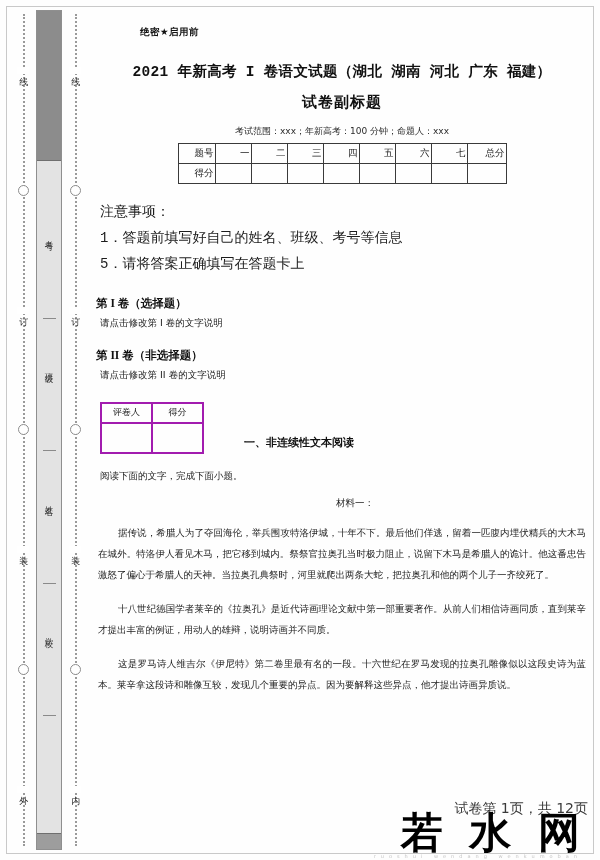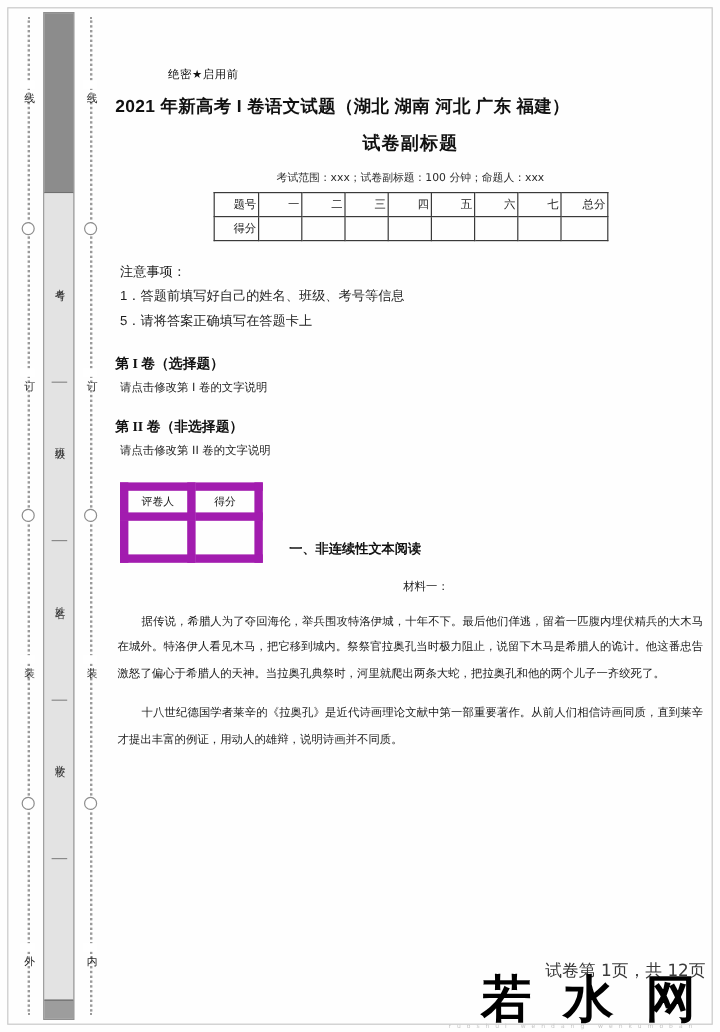--- a/index.html
+++ b/index.html
@@ -117,35 +117,35 @@
   }
   
   .doc{
     position:absolute;
     left:96px;top:14px;
     width:492px;height:832px;
     box-sizing:border-box;
   }
   .secret{
     font-size:9.5px;
-    font-weight:normal;
-    color:#111;
-    margin:42px 0 0 4px;
+    font-weight:bold;
+    color:#111;
+    margin:12px 0 0 4px;
     font-family:"DejaVu Sans","Liberation Sans",sans-serif;
     letter-spacing:0.5px;
     padding-left:40px;
   }
   .main-title{
-    text-align:left;
+    text-align:center;
     font-size:14.5px;
     font-weight:bold;
     color:#111;
-    margin:10px 0 0 0;
+    margin:23px 0 0 0;
     letter-spacing:0.3px;
-    font-family:Liberation Sans, sans-serif;
+    font-family:Liberation Mono, monospace;
   }
   .sub-title{
     text-align:center;
     font-size:15px;
     font-weight:bold;
     color:#111;
     margin:12px 0 0 0;
     letter-spacing:1px;
     font-family:"DejaVu Sans","Liberation Sans",sans-serif;
   }
@@ -169,24 +169,24 @@
     text-align:right;
     vertical-align:middle;
     color:#1a1a1a;
   }
   .score-table td.hcell{width:34px;}
   .score-table td.ncell{width:33px;}
   .score-table td.total{width:36px;}
   
   .notes{
     margin:16px 0 0 4px;
-    font-size:11px;
+    font-size:14px;
     line-height:1.85;
     color:#1c1c1c;
-    font-family:Liberation Sans, sans-serif;
+    font-family:Liberation Mono, monospace;
   }
   .notes div{white-space:nowrap;}
   .section-head{
     text-align:left;
     font-size:11.5px;
     font-weight:bold;
     color:#111;
     margin:18px 0 6px 0;
     font-family:Liberation Serif, serif;
   }
@@ -201,29 +201,29 @@
     display:flex;
     align-items:center;
     margin:20px 0 0 4px;
   }
   .grader-table{
     border-collapse:collapse;
     font-size:9px;
     font-family:"DejaVu Sans","Liberation Sans",sans-serif;
   }
   .grader-table td{
-    border:7px solid #a21caf;
+    border:2px solid #a21caf;
     width:47px;height:16px;
     text-align:center;
     vertical-align:middle;
     color:#1a1a1a;
   }
   .grader-table tr.blank td{height:26px;}
   .grader-title{
-    margin-left:22px;
+    margin-left:40px;
     font-size:11px;
     font-weight:bold;
     color:#111;
     align-self:flex-end;
     padding-bottom:4px;
     font-family:Liberation Serif, serif;
   }
   .lead{
     margin:16px 0 0 4px;
     font-size:9.5px;
@@ -315,21 +315,21 @@
       <div class="seal-ring"></div>
       <div class="seal-char">内</div>
     </div>
   </div>
 
   <div class="doc">
 
     <div class="secret">绝密★启用前</div>
     <div class="main-title">2021 年新高考 I 卷语文试题（湖北 湖南 河北 广东 福建）</div>
     <div class="sub-title">试卷副标题</div>
-    <div class="exam-meta">考试范围：xxx；试卷副标题：100 分钟；命题人：xxx</div>
+    <div class="exam-meta">考试范围：xxx；年新高考：100 分钟；命题人：xxx</div>
 
     <table class="score-table">
       <tbody>
           <tr>
         <td class="hcell">题号</td>
         <td class="ncell">一</td>
         <td class="ncell">二</td>
         <td class="ncell">三</td>
         <td class="ncell">四</td>
         <td class="ncell">五</td>
@@ -372,23 +372,25 @@
         </tr>
         <tr class="blank">
           <td></td>
           <td></td>
         </tr>
       </tbody>
         </table>
       <div class="grader-title">一、非连续性文本阅读</div>
     </div>
 
+    <div class="lead">阅读下面的文字，完成下面小题。</div>
     <div class="material-label">材料一：</div>
 
     <div class="para">据传说，希腊人为了夺回海伦，举兵围攻特洛伊城，十年不下。最后他们佯逃，留着一匹腹内埋伏精兵的大木马在城外。特洛伊人看见木马，把它移到城内。祭祭官拉奥孔当时极力阻止，说留下木马是希腊人的诡计。他这番忠告激怒了偏心于希腊人的天神。当拉奥孔典祭时，河里就爬出两条大蛇，把拉奥孔和他的两个儿子一齐绞死了。</div>
     <div class="para">十八世纪德国学者莱辛的《拉奥孔》是近代诗画理论文献中第一部重要著作。从前人们相信诗画同质，直到莱辛才提出丰富的例证，用动人的雄辩，说明诗画并不同质。</div>
+    <div class="para">这是罗马诗人维吉尔《伊尼特》第二卷里最有名的一段。十六世纪在罗马发现的拉奥孔雕像似以这段史诗为蓝本。莱辛拿这段诗和雕像互较，发现几个重要的异点。因为要解释这些异点，他才提出诗画异质说。</div>
 
     <div class="footer">试卷第 1页，共 12页</div>
   </div>
 
   <div class="watermark">若 水 网</div>
   <div class="watermark-sub">ruoshui wendang wenkumoban</div>
 </div>
 
 </body></html>

